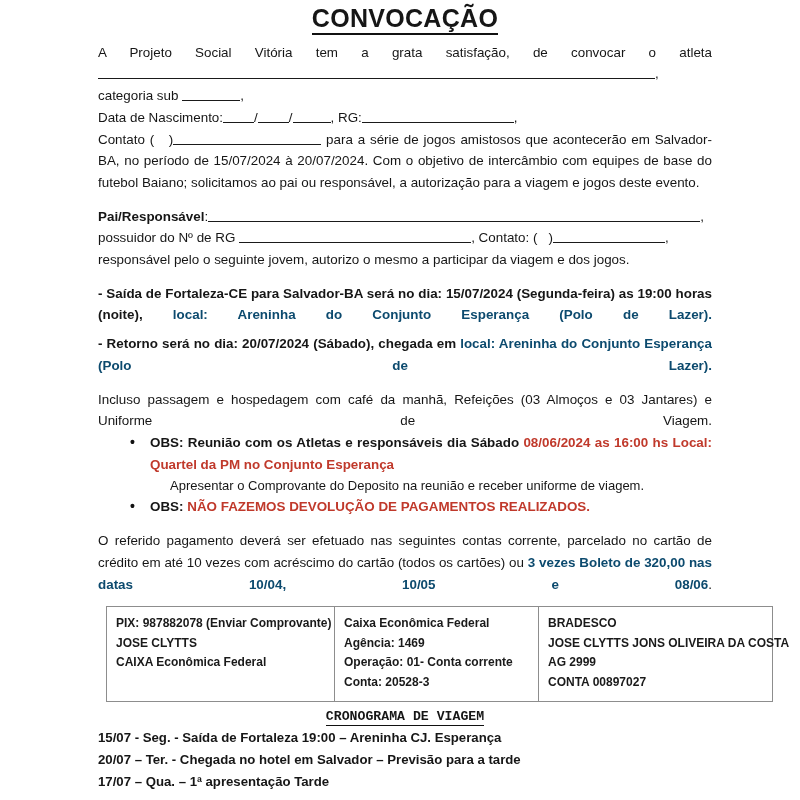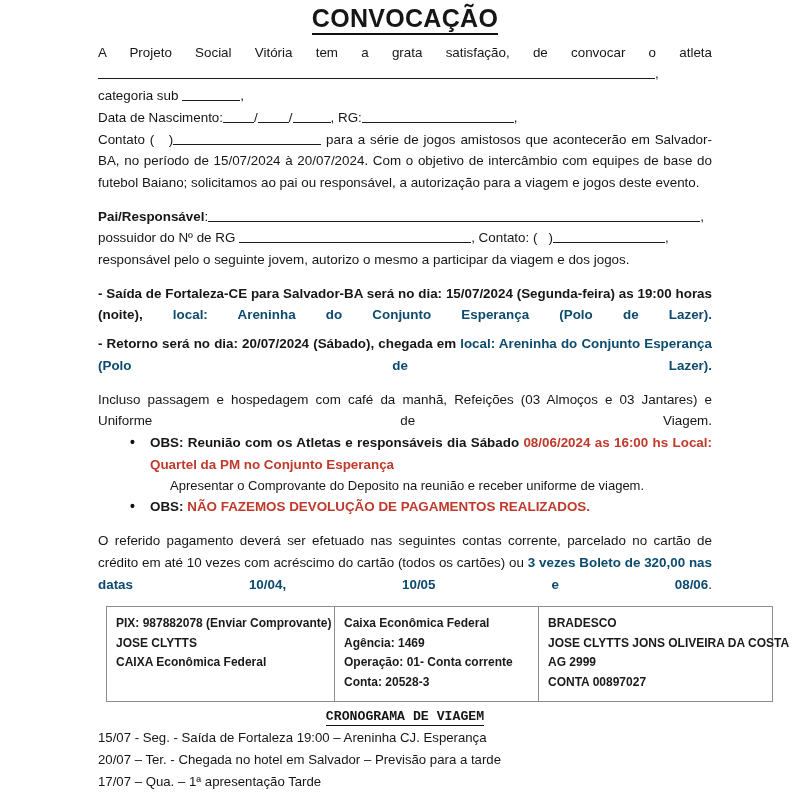--- a/index.html
+++ b/index.html
@@ -125,21 +125,21 @@
   .crono-title {
     text-align: center;
     font-size: 13.2px;
     font-weight: bold;
     margin: 7px 0 3px 0;
     font-family: Liberation Mono, monospace;
   }
   .crono-title span { border-bottom: 1.3px solid #111; padding-bottom: 1px; }
   .crono-line {
     font-size: 13.2px;
-    font-weight: normal;
+    font-weight: bold;
     line-height: 1.66;
     white-space: nowrap;
   }
 </style>
 </head>
 <body>
 
 <div class="page">
 
   <h1 class="doc-title"><span>CONVOCAÇÃO</span></h1>

